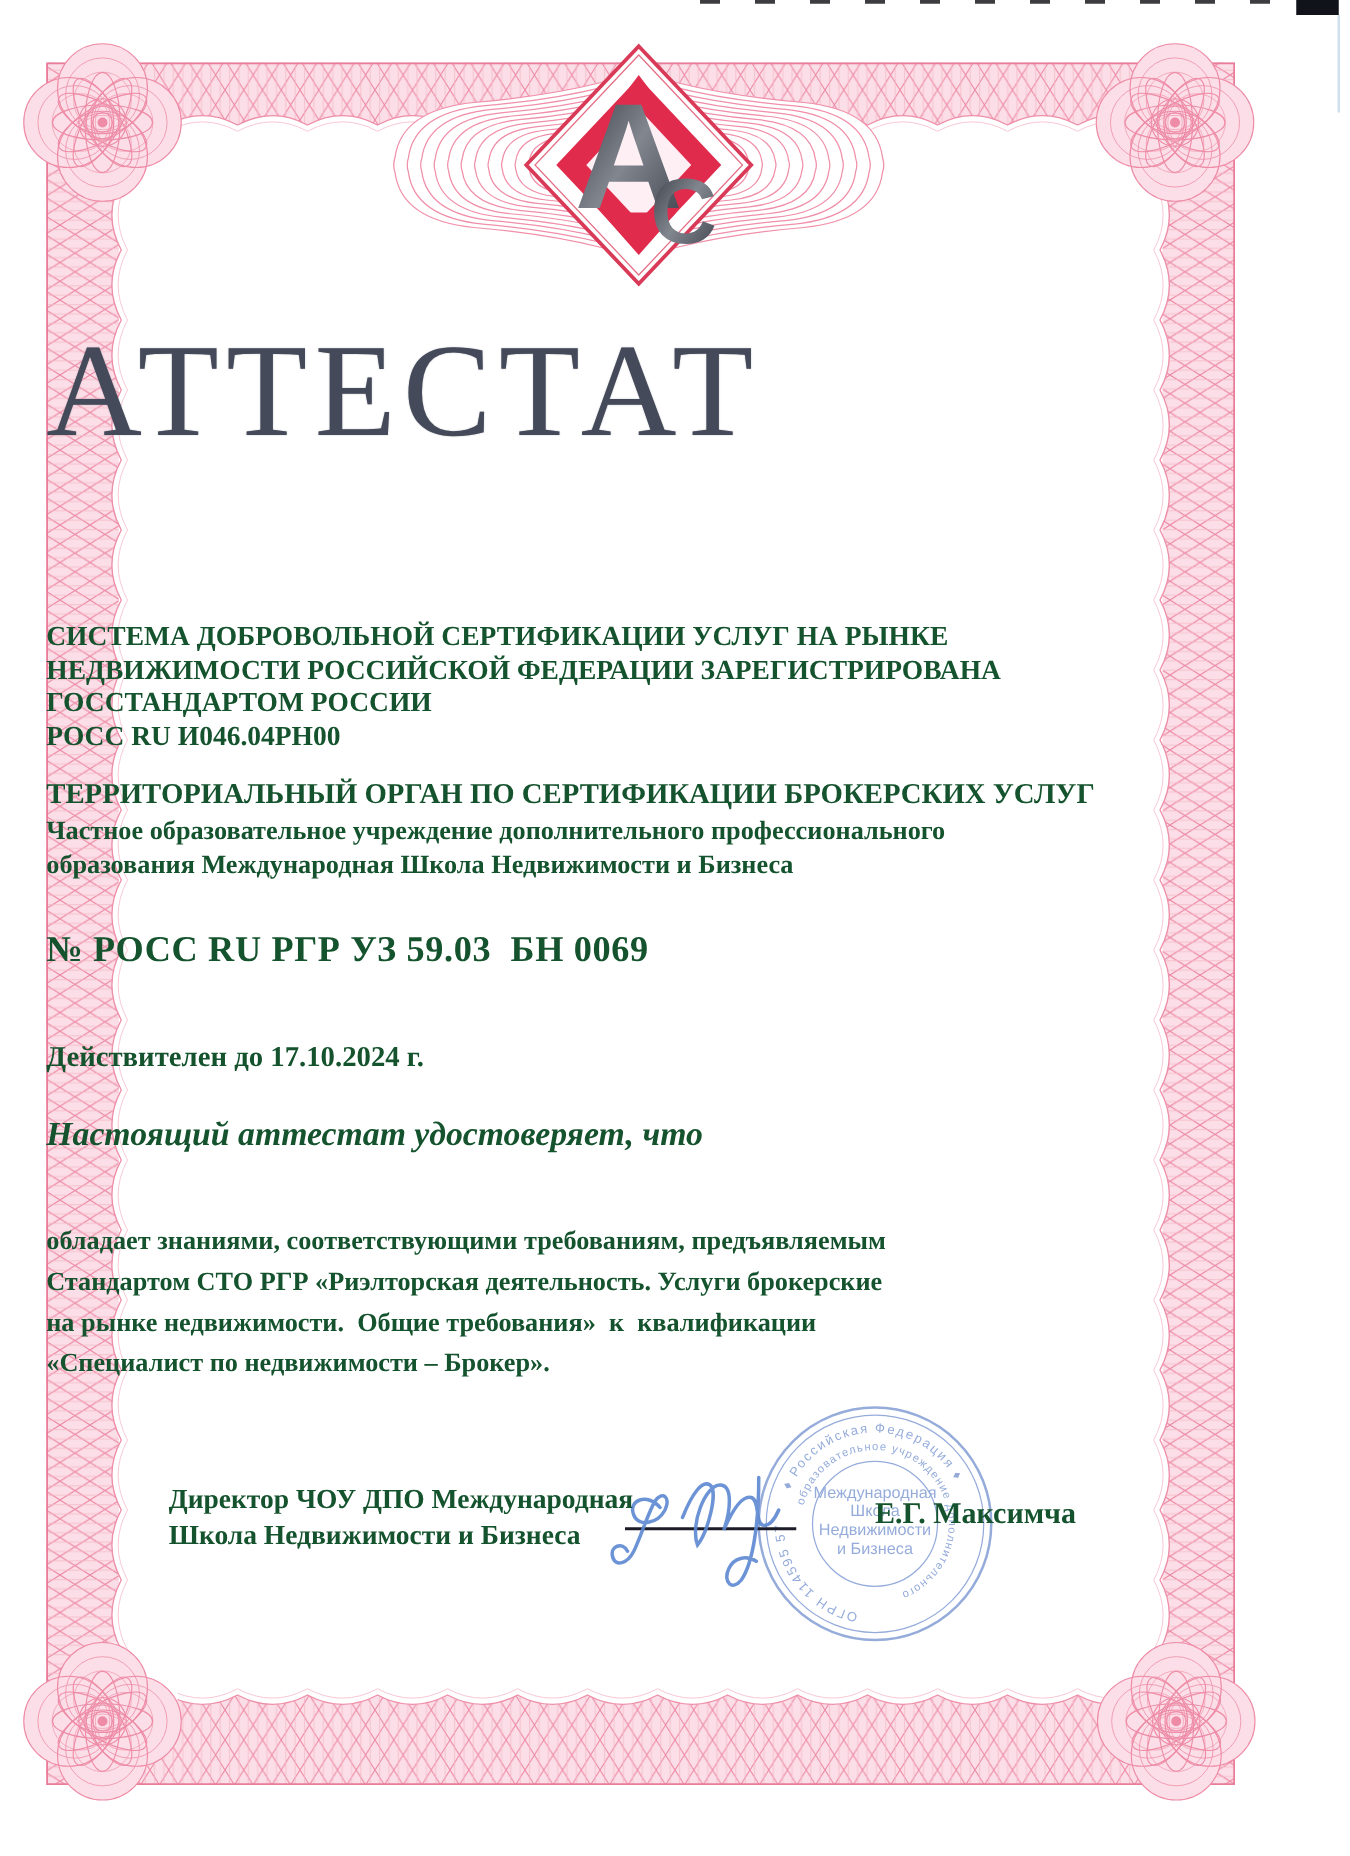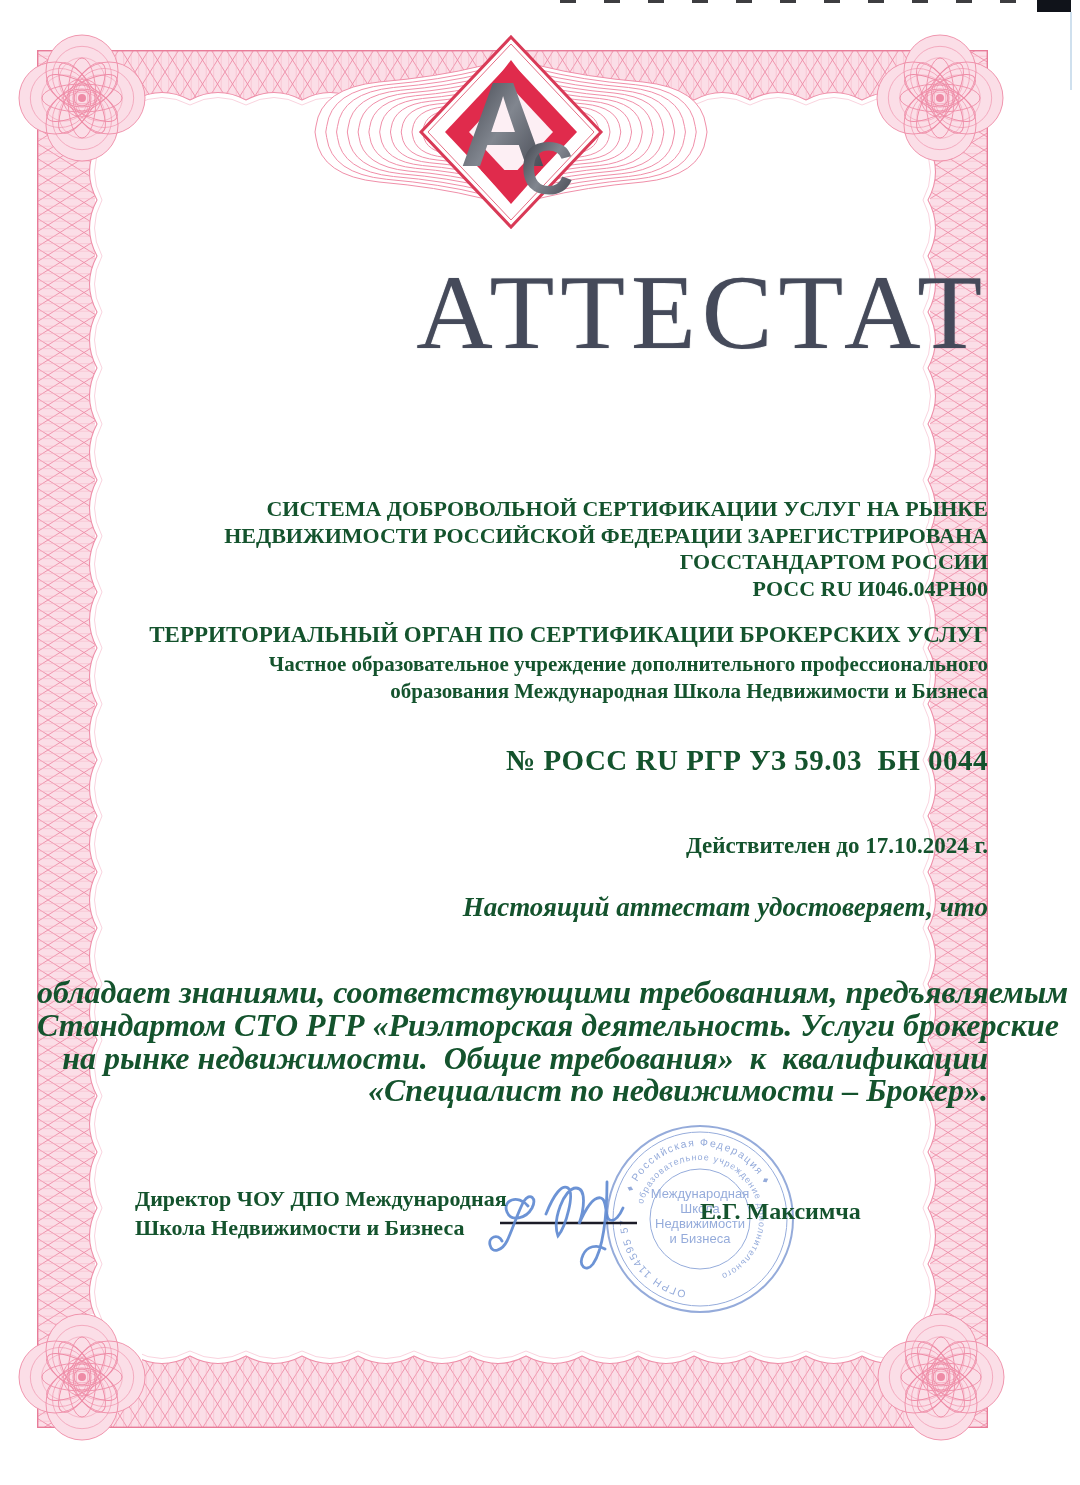--- a/index.html
+++ b/index.html
@@ -1,31 +1,31 @@
 <!DOCTYPE html>
 <html><head>
 <meta charset="utf-8">
 <style>
   html,body{margin:0;padding:0;background:#fff;}
   .page{position:relative;width:1080px;height:1485px;background:#ffffff;overflow:hidden;
         font-family:"Liberation Serif","DejaVu Serif",serif;}
   svg.deco{position:absolute;left:0;top:0;z-index:1;}
   .txt{position:absolute;z-index:3;color:#14532d;}
-  .center-col{left:37px;width:951px;text-align:right;}
+  .center-col{left:37px;width:951px;text-align:left;}
   .pre{white-space:pre;}
   .doc-title{top:252px;font-size:106px;font-weight:normal;letter-spacing:6px;color:#454a5a;
              text-shadow:0 0 1px rgba(70,75,90,.55);}
   .reg-block{top:496px;font-size:22px;font-weight:bold;line-height:26.5px;}
   .auth-heading{top:622px;font-size:23px;font-weight:bold;}
   .auth-block{top:651px;font-size:21px;font-weight:bold;line-height:27px;}
   .cert-number{top:744px;font-size:29px;font-weight:bold;letter-spacing:.5px;}
   .validity{top:833px;font-size:23px;font-weight:bold;}
   .intro{top:892px;font-size:27px;font-weight:bold;font-style:italic;}
   .holder{top:922px;font-size:35px;font-weight:bold;font-style:italic;}
-  .statement{top:976px;font-size:32px;font-weight:bold;font-style:italic;line-height:32.8px;}
+  .statement{top:976px;font-size:21px;font-weight:bold;line-height:32.8px;}
   .director{left:135px;top:1184px;width:420px;font-size:22px;font-weight:bold;line-height:29px;text-align:left;}
   .signer{left:666px;top:1198px;font-size:24px;font-weight:bold;margin-left:34px;}
   .dash-line{position:absolute;z-index:4;left:560px;top:0;width:492px;height:3px;opacity:.85;
     background:repeating-linear-gradient(90deg,#1b1b1f 0 16px,transparent 16px 44px);}
   .corner-box{position:absolute;z-index:4;left:1037px;top:0;width:34px;height:12px;background:#10131a;}
   .edge-smudge{position:absolute;z-index:4;left:1070px;top:12px;width:2px;height:78px;background:#cfe0ee;}
 </style>
 </head>
 <body>
 
@@ -183,21 +183,21 @@
     <div>ГОССТАНДАРТОМ РОССИИ</div>
     <div>РОСС RU И046.04РН00</div>
   </div>
 
   <div class="txt center-col auth-heading">ТЕРРИТОРИАЛЬНЫЙ ОРГАН ПО СЕРТИФИКАЦИИ БРОКЕРСКИХ УСЛУГ</div>
   <div class="txt center-col auth-block">
     <div>Частное образовательное учреждение дополнительного профессионального</div>
     <div>образования Международная Школа Недвижимости и Бизнеса</div>
   </div>
 
-  <div class="txt center-col cert-number pre">№ РОСС RU РГР УЗ 59.03  БН 0044</div>
+  <div class="txt center-col cert-number pre">№ РОСС RU РГР УЗ 59.03  БН 0069</div>
   <div class="txt center-col validity">Действителен до 17.10.2024 г.</div>
 
   <div class="txt center-col intro">Настоящий аттестат удостоверяет, что</div>
 
   <div class="txt center-col statement">
     <div class="pre">обладает знаниями, соответствующими требованиям, предъявляемым</div>
     <div class="pre">Стандартом СТО РГР «Риэлторская деятельность. Услуги брокерские</div>
     <div class="pre">на рынке недвижимости.  Общие требования»  к  квалификации</div>
     <div class="pre">«Специалист по недвижимости – Брокер».</div>
   </div>

